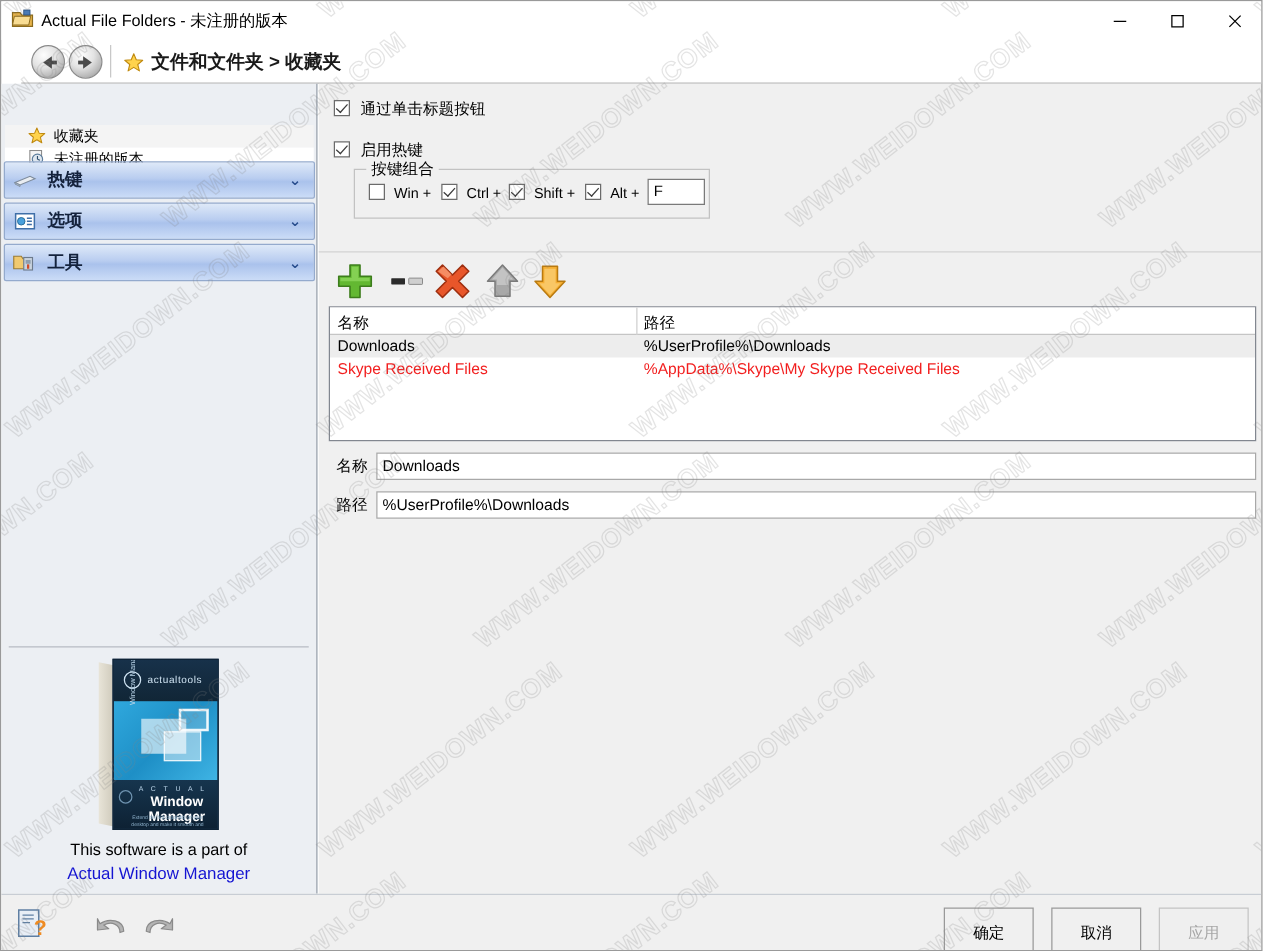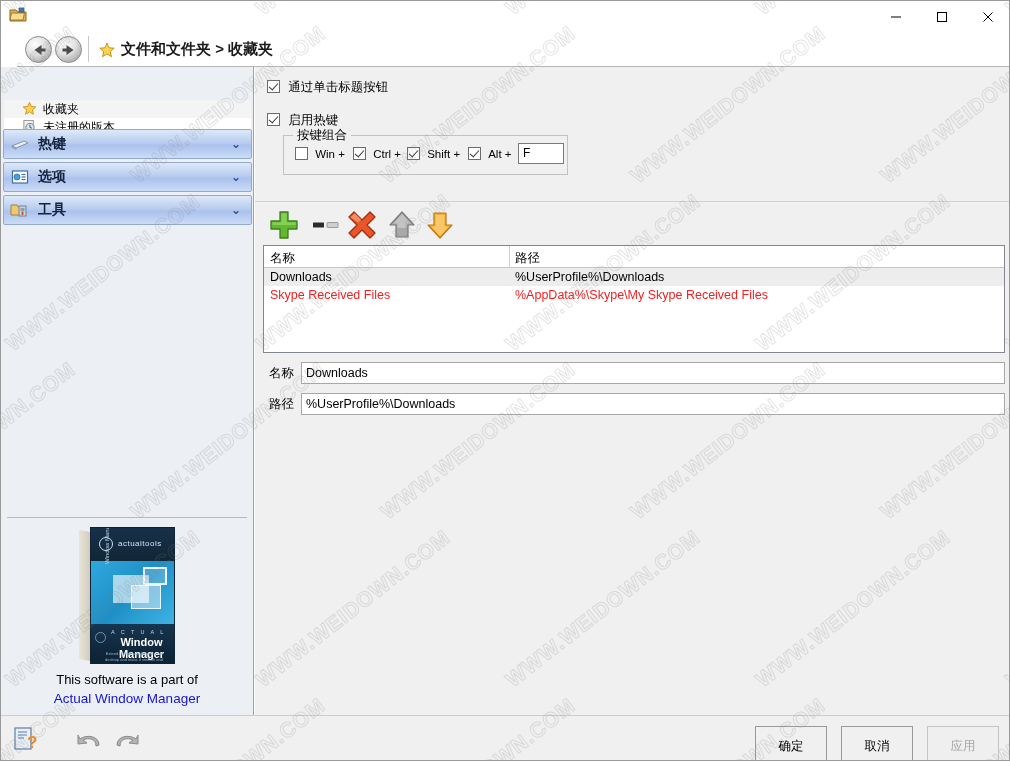--- a/index.html
+++ b/index.html
@@ -217,20 +217,21 @@
 <body>
 
 <div id="app">
 
   <div id="titlebar">
     <svg id="tb-icon" viewBox="0 0 18 16">
       <path d="M1 3 L7 3 L8.5 5 L17 5 L17 14 L1 14 Z" fill="#e8b44a" stroke="#8a6a1e" stroke-width="1"></path>
       <path d="M2.5 6 L15.5 6 L14 13 L1 13 Z" fill="#f8dc92" stroke="#8a6a1e" stroke-width="0.8"></path>
       <rect x="10" y="1" width="5" height="4" fill="#4a7ab5" stroke="#2d5280" stroke-width="0.7"></rect>
     </svg>
+    <div id="tb-title">Actual File Folders - 未注册的版本</div>
 
     <div class="wbtn" id="btn-min">
       <svg width="12" height="12" viewBox="0 0 12 12">
         <line x1="1" y1="6" x2="11" y2="6" stroke="#000" stroke-width="1"></line>
       </svg>
     </div>
     <div class="wbtn" id="btn-max">
       <svg width="12" height="12" viewBox="0 0 12 12">
         <rect x="1.5" y="1.5" width="9" height="9" fill="none" stroke="#000" stroke-width="1"></rect>
       </svg>

